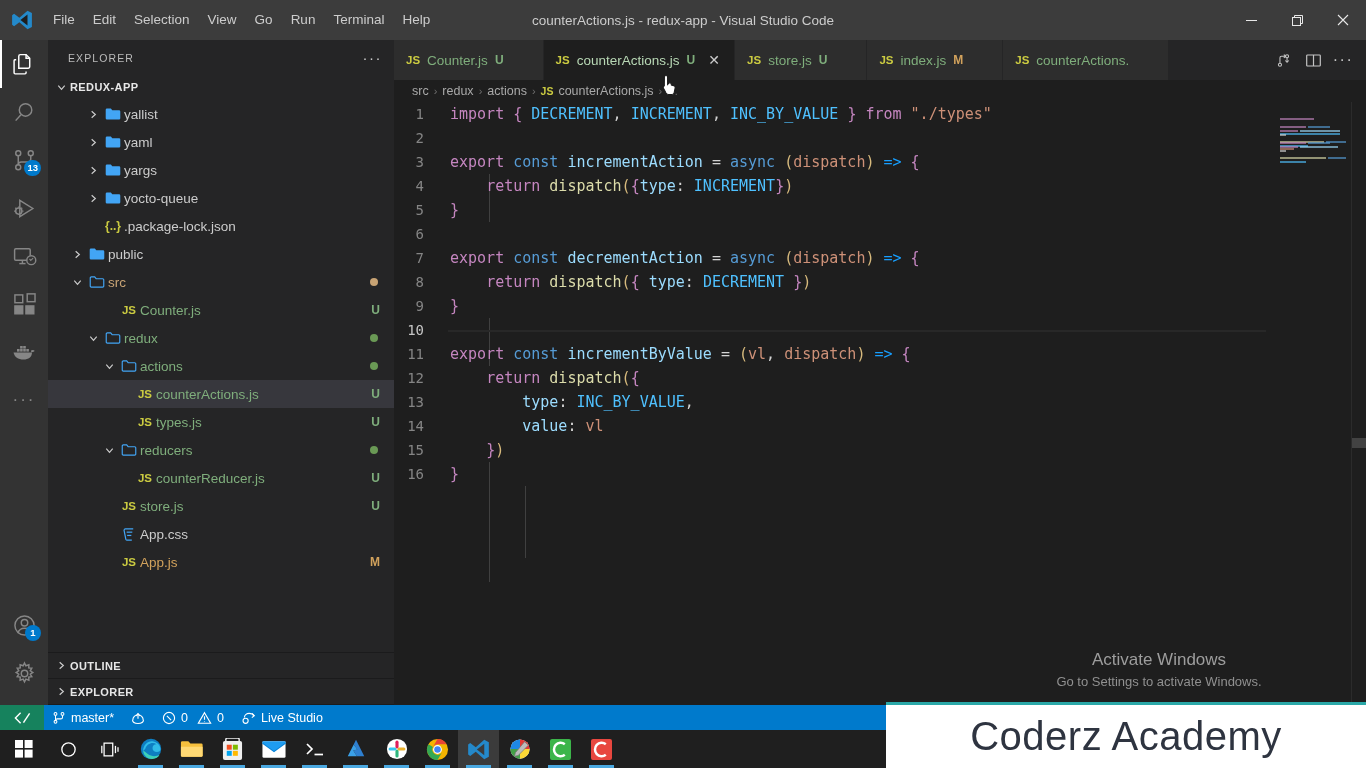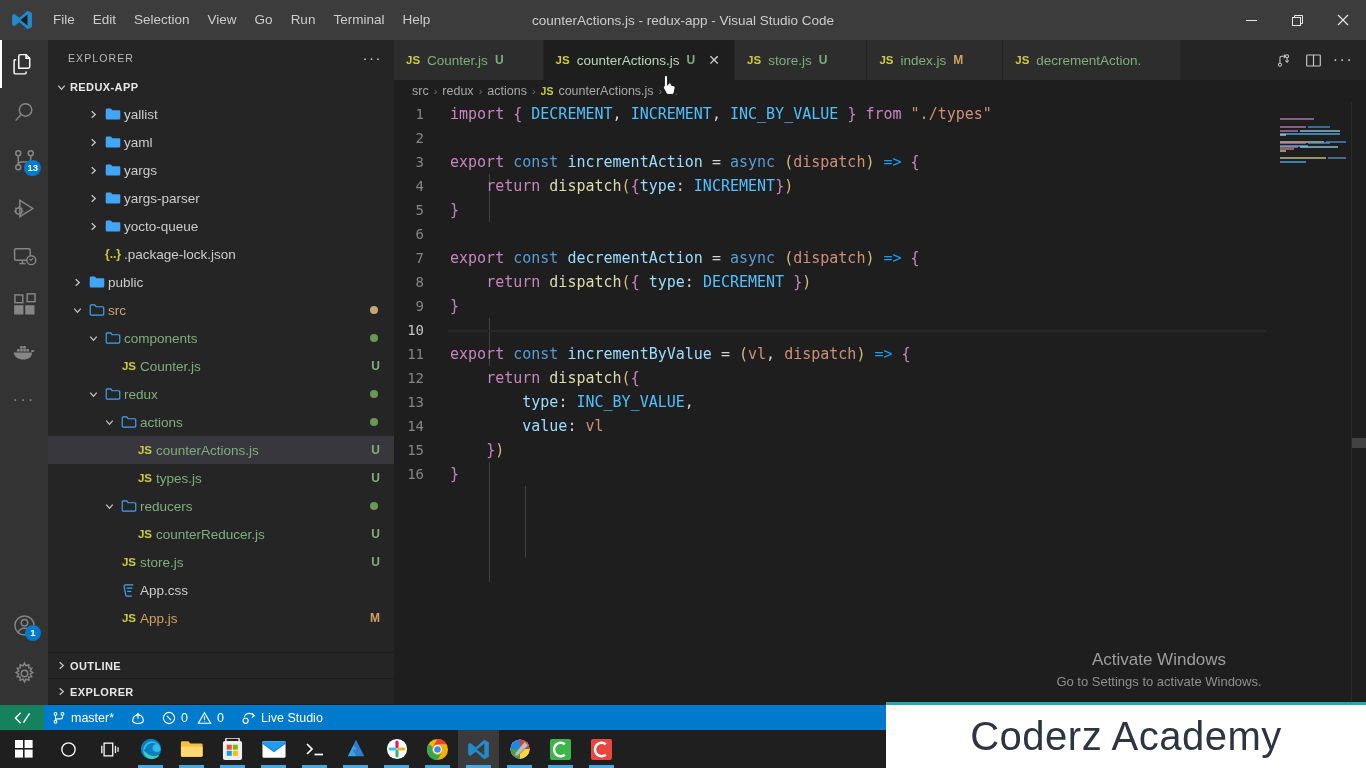--- a/index.html
+++ b/index.html
@@ -408,34 +408,20 @@
           <span class="twisty">
             <svg width="11" height="11" viewBox="0 0 12 12">
               <path d="M4 2.5 L8 6 L4 9.5" fill="none" stroke="#cccccc" stroke-width="1.3"></path>
             </svg>
           </span>
           <span class="ficon">
             <svg width="16" height="14" viewBox="0 0 18 15">
               <path d="M0.8 2.6 A1.4 1.4 0 0 1 2.2 1.2 H6.6 L8.2 3.2 H15.8 A1.4 1.4 0 0 1 17.2 4.6 V12.4 A1.4 1.4 0 0 1 15.8 13.8 H2.2 A1.4 1.4 0 0 1 0.8 12.4 Z" fill="#42a5f5"></path>
             </svg>
           </span>
-          <span class="name" style="color:#cccccc;font-weight:normal">yargs-parser</span>
-        </div>
-        <div class="row">
-          <span style="display:inline-block;width:36px;flex:0 0 36px"></span>
-          <span class="twisty">
-            <svg width="11" height="11" viewBox="0 0 12 12">
-              <path d="M4 2.5 L8 6 L4 9.5" fill="none" stroke="#cccccc" stroke-width="1.3"></path>
-            </svg>
-          </span>
-          <span class="ficon">
-            <svg width="16" height="14" viewBox="0 0 18 15">
-              <path d="M0.8 2.6 A1.4 1.4 0 0 1 2.2 1.2 H6.6 L8.2 3.2 H15.8 A1.4 1.4 0 0 1 17.2 4.6 V12.4 A1.4 1.4 0 0 1 15.8 13.8 H2.2 A1.4 1.4 0 0 1 0.8 12.4 Z" fill="#42a5f5"></path>
-            </svg>
-          </span>
           <span class="name" style="color:#cccccc;font-weight:normal">yocto-queue</span>
         </div>
         <div class="row">
           <span style="display:inline-block;width:36px;flex:0 0 36px"></span>
           <span style="display:inline-block;width:18px;flex:0 0 18px"></span>
           <span class="ficon">
             <span class="jsonicon">{..}</span>
           </span>
           <span class="name" style="color:#cccccc;font-weight:normal">.package-lock.json</span>
         </div>
@@ -460,35 +446,20 @@
               <path d="M2.5 4 L6 8 L9.5 4" fill="none" stroke="#cccccc" stroke-width="1.3"></path>
             </svg>
           </span>
           <span class="ficon">
             <svg width="16" height="14" viewBox="0 0 18 15">
               <path d="M1.4 3 A1.2 1.2 0 0 1 2.6 1.8 H6.4 L8 3.8 H15.4 A1.2 1.2 0 0 1 16.6 5 V12 A1.2 1.2 0 0 1 15.4 13.2 H2.6 A1.2 1.2 0 0 1 1.4 12 Z" fill="none" stroke="#42a5f5" stroke-width="1.3"></path>
             </svg>
           </span>
           <span class="name" style="color:#c8a374;font-weight:normal">src</span>
           <span class="dot" style="background:#c8a374"></span>
-        </div>
-        <div class="row">
-          <span style="display:inline-block;width:36px;flex:0 0 36px"></span>
-          <span class="twisty">
-            <svg width="11" height="11" viewBox="0 0 12 12">
-              <path d="M2.5 4 L6 8 L9.5 4" fill="none" stroke="#cccccc" stroke-width="1.3"></path>
-            </svg>
-          </span>
-          <span class="ficon">
-            <svg width="16" height="14" viewBox="0 0 18 15">
-              <path d="M1.4 3 A1.2 1.2 0 0 1 2.6 1.8 H6.4 L8 3.8 H15.4 A1.2 1.2 0 0 1 16.6 5 V12 A1.2 1.2 0 0 1 15.4 13.2 H2.6 A1.2 1.2 0 0 1 1.4 12 Z" fill="none" stroke="#42a5f5" stroke-width="1.3"></path>
-            </svg>
-          </span>
-          <span class="name" style="color:#7fae7c;font-weight:normal">components</span>
-          <span class="dot" style="background:#6a9955"></span>
         </div>
         <div class="row">
           <span style="display:inline-block;width:52px;flex:0 0 52px"></span>
           <span style="display:inline-block;width:18px;flex:0 0 18px"></span>
           <span class="ficon">
             <span class="jsicon">JS</span>
           </span>
           <span class="name" style="color:#7fae7c;font-weight:normal">Counter.js</span>
           <span class="badge" style="color:#7fae7c">U</span>
         </div>
@@ -638,21 +609,21 @@
           <span class="close">✕</span>
         </div>
         <div class="tab">
           <span class="jsicon">JS</span>
           <span class="tname">index.js</span>
           <span class="tmark mod">M</span>
           <span class="close">✕</span>
         </div>
         <div class="tab">
           <span class="jsicon">JS</span>
-          <span class="tname">decrementAction.</span>
+          <span class="tname">counterActions.</span>
           <span class="close">✕</span>
         </div>
         <div class="tabs-actions">
           <div class="ta-btn">
             <svg width="17" height="17" viewBox="0 0 24 24" fill="none" stroke="currentColor" stroke-width="1.5">
               <circle cx="7" cy="18" r="2.2"></circle>
               <circle cx="17" cy="6" r="2.2"></circle>
               <path d="M7 15.8 V8 A2 2 0 0 1 9 6 H14.8"></path>
               <path d="M12.5 3.6 L15 6 L12.5 8.4"></path>
               <path d="M17 8.2 V14"></path>

